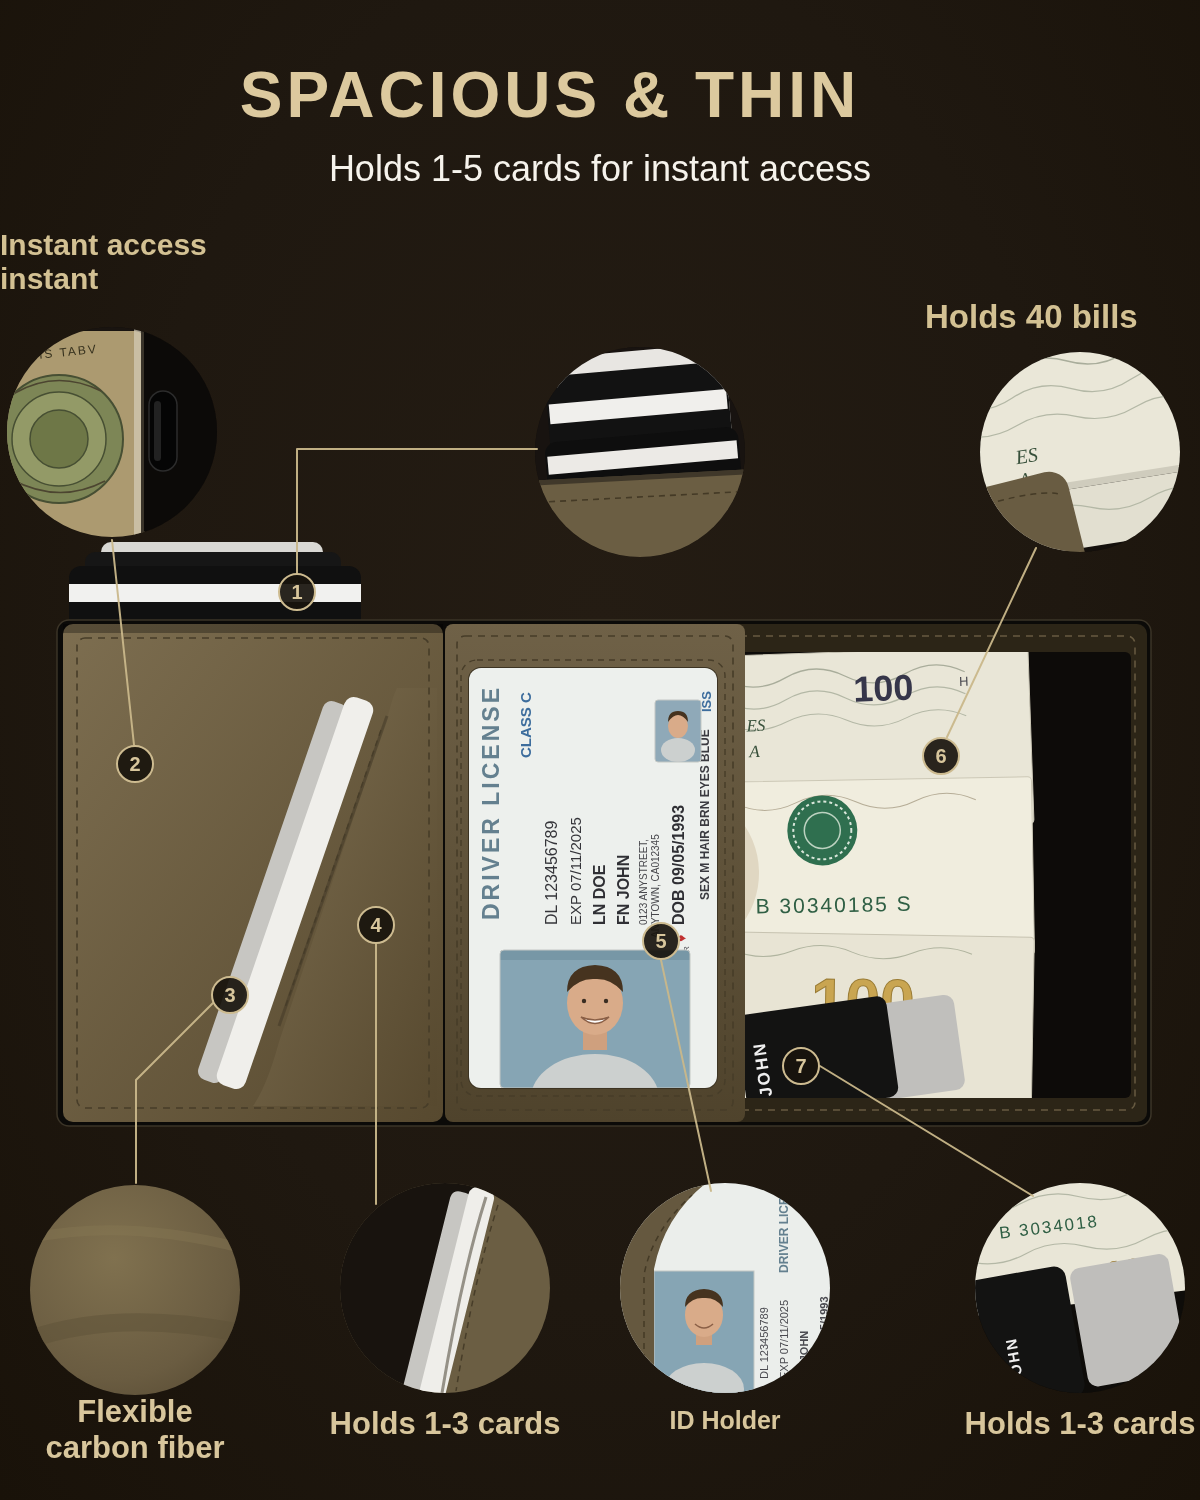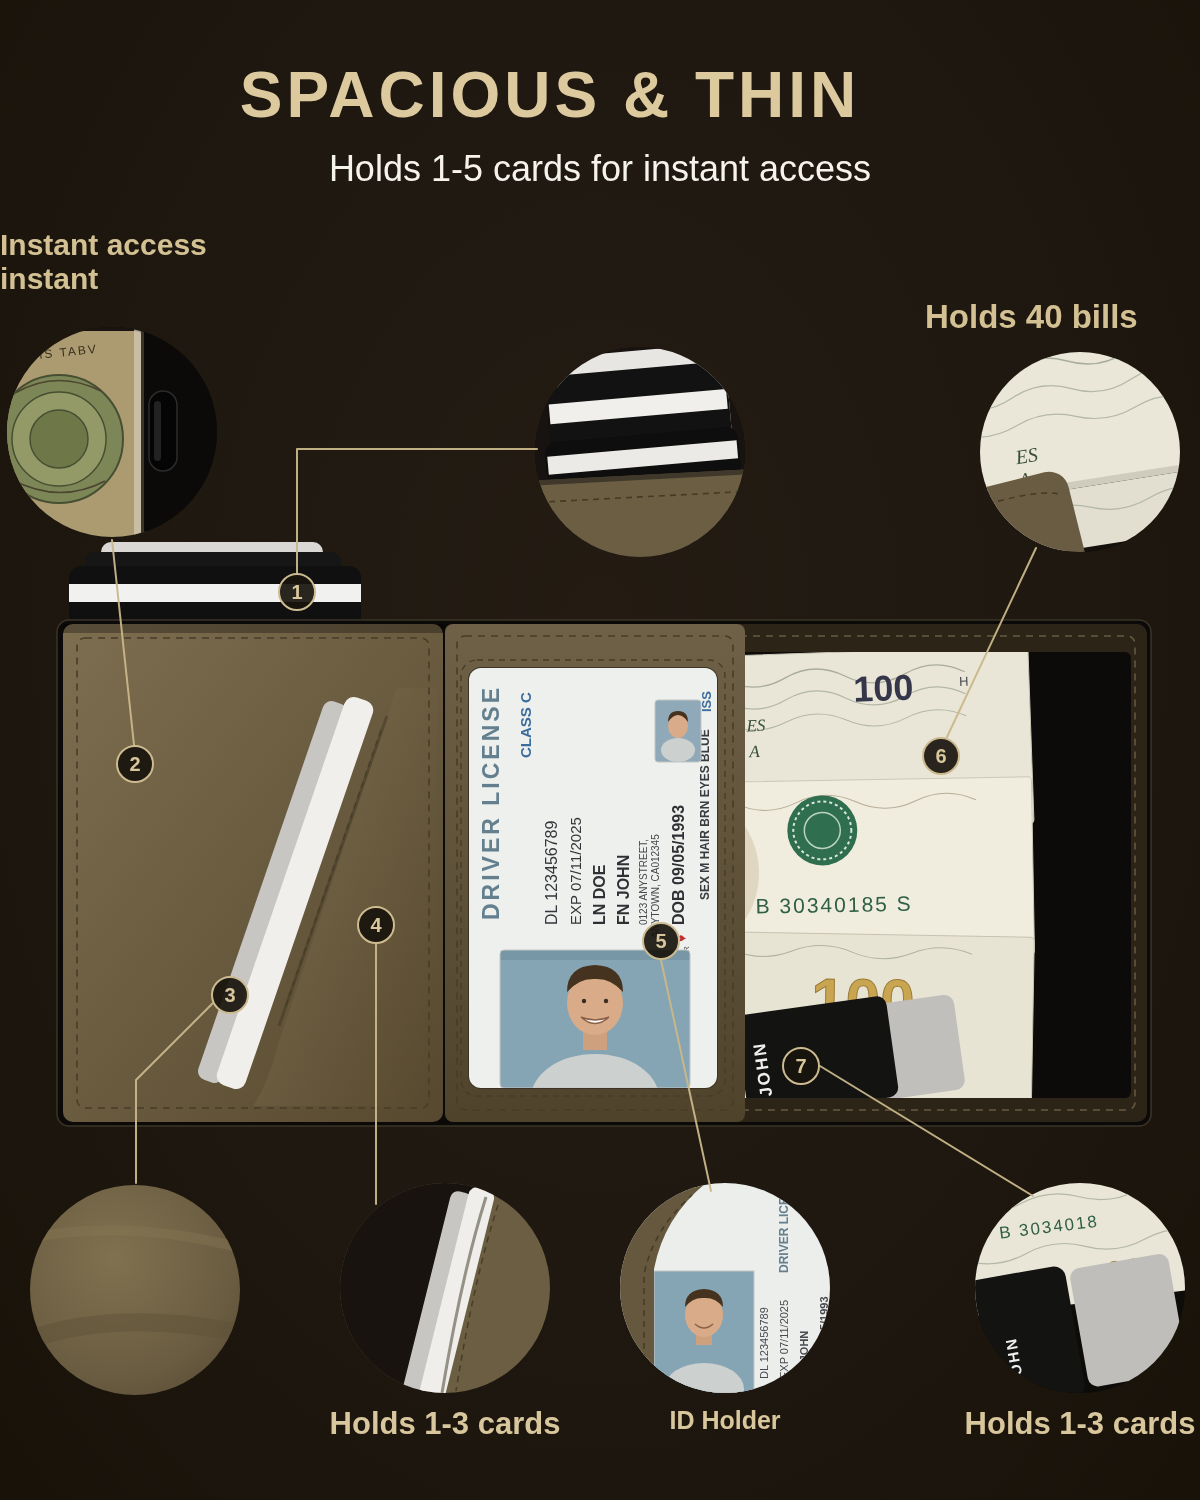--- a/index.html
+++ b/index.html
@@ -301,20 +301,24 @@
         <text x="126" y="106" font-size="34" font-weight="bold" fill="#c9a551" stroke="#9a7c35" stroke-width="0.8">100</text>
       </g>
       <g transform="rotate(-10 70 160)">
         <rect x="106" y="92" width="100" height="120" rx="10" fill="#bfbebb"></rect>
         <rect x="-20" y="86" width="122" height="132" rx="12" fill="#131312"></rect>
         <text transform="rotate(-90 42 198)" x="42" y="198" font-size="15" font-weight="bold" fill="#efefef" letter-spacing="2">JOHN</text>
       </g>
     </svg>
   </div>
 
+  <div class="bottom-label" style="left:10px;top:1394px;width:250px;font-size:31px;">
+    <span>Flexible</span><br>
+    <span>carbon fiber</span>
+  </div>
   <div class="bottom-label" style="left:300px;top:1406px;width:290px;font-size:31px;">
     <span>Holds 1-3 cards</span>
   </div>
   <div class="bottom-label" style="left:600px;top:1406px;width:250px;font-size:25px;">
     <span>ID Holder</span>
   </div>
   <div class="bottom-label" style="left:930px;top:1406px;width:300px;font-size:31px;">
     <span>Holds 1-3 cards</span>
   </div>
 

